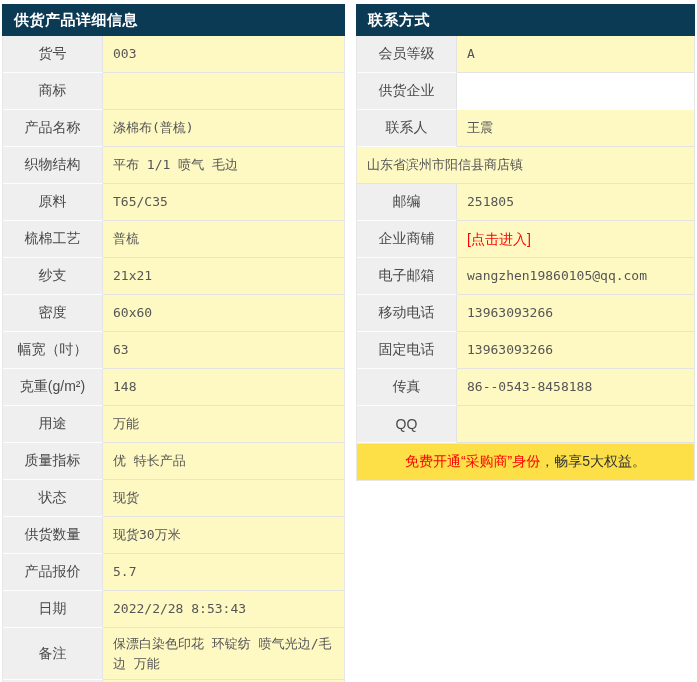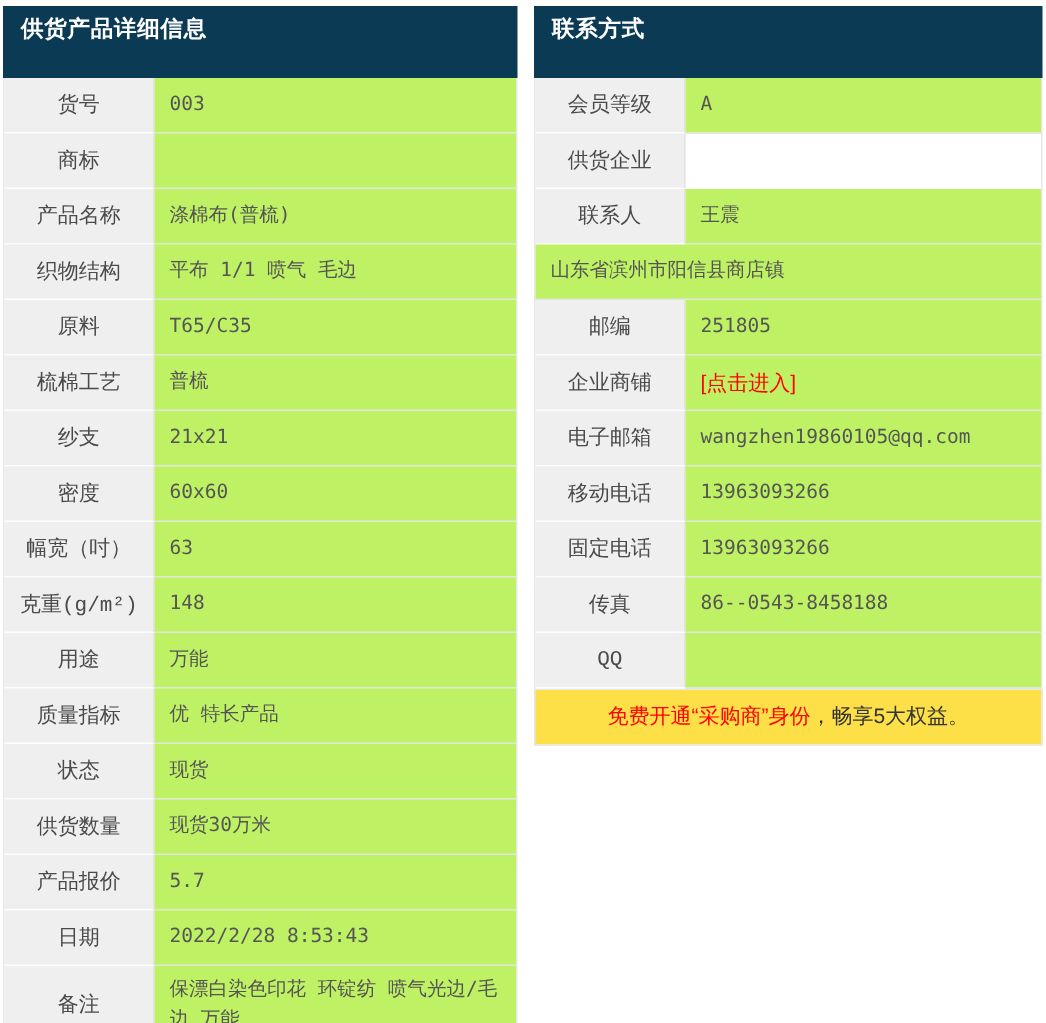--- a/index.html
+++ b/index.html
@@ -3,34 +3,34 @@
 <meta charset="utf-8">
 <style>
   * { margin:0; padding:0; box-sizing:border-box; }
   html,body { width:697px; height:682px; overflow:hidden; background:#fff;
     font-family:"Liberation Sans", sans-serif; }
   .page { display:flex; padding:4px 0 0 2px; gap:11px; align-items:flex-start; }
   .info-table { background:#fff; }
   .info-table.left  { width:343px; }
   .info-table.right { width:339px; }
   .table-header {
-    background:#0a3a54; color:#fff; height:48px; line-height:32px;
+    background:#0a3a54; color:#fff; height:32px; line-height:32px;
     padding-left:12px; font-size:15px; font-weight:bold; letter-spacing:0.5px;
   }
   .table-body { border:1px solid #e7e7e7; border-top:none; }
   .row { display:flex; width:100%; }
   .cell { border-bottom:1px solid #e3e3e3; min-height:37px;
-    display:flex; align-items:center;font-family:Liberation Mono, monospace; }
+    display:flex; align-items:center; }
   .cell.label {
     width:100px; flex:none; background:#efefef; justify-content:center;
     color:#4a4a4a; font-size:14px; border-bottom-color:#fdfdfd;
     border-right:1px solid #e3e3e3; text-align:center; padding:0 2px;
   }
   .cell.value {
-    flex:1; background:#bef264; color:#555; font-size:13px;
+    flex:1; background:#fef9c3; color:#555; font-size:13px;
     padding:6px 8px 6px 10px; line-height:1.5; word-break:break-all;
     font-family:"DejaVu Sans Mono", "Liberation Sans", monospace, sans-serif;
   }
   .row.partial .cell { min-height:40px; border-bottom:none; }
   a.red-link { color:#ff0000; text-decoration:none; font-size:14px;
     font-family:"Liberation Sans", sans-serif; cursor:pointer; }
   .promo-footer {
     background:#fde047; min-height:37px; display:flex; align-items:center;
     justify-content:center; font-size:14px; color:#333; text-align:center;
   }

